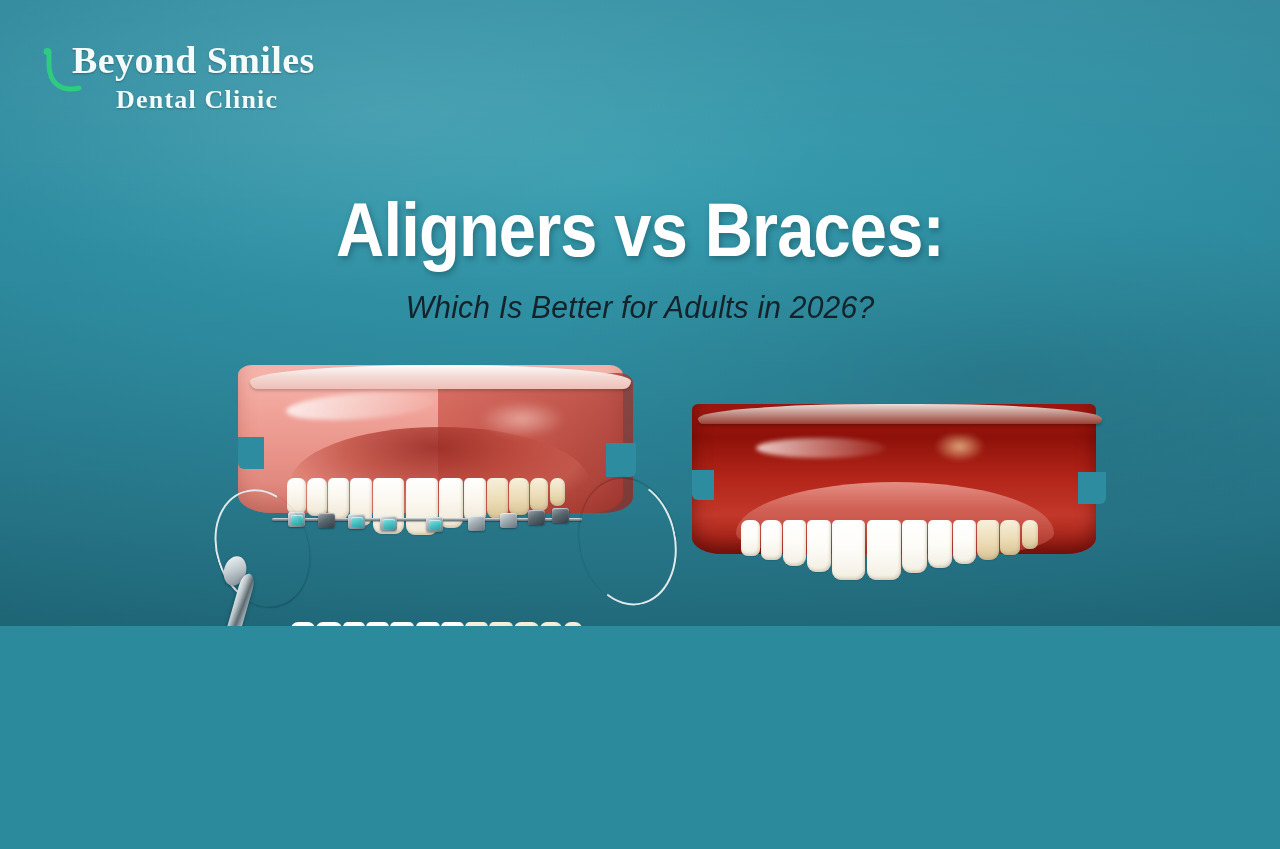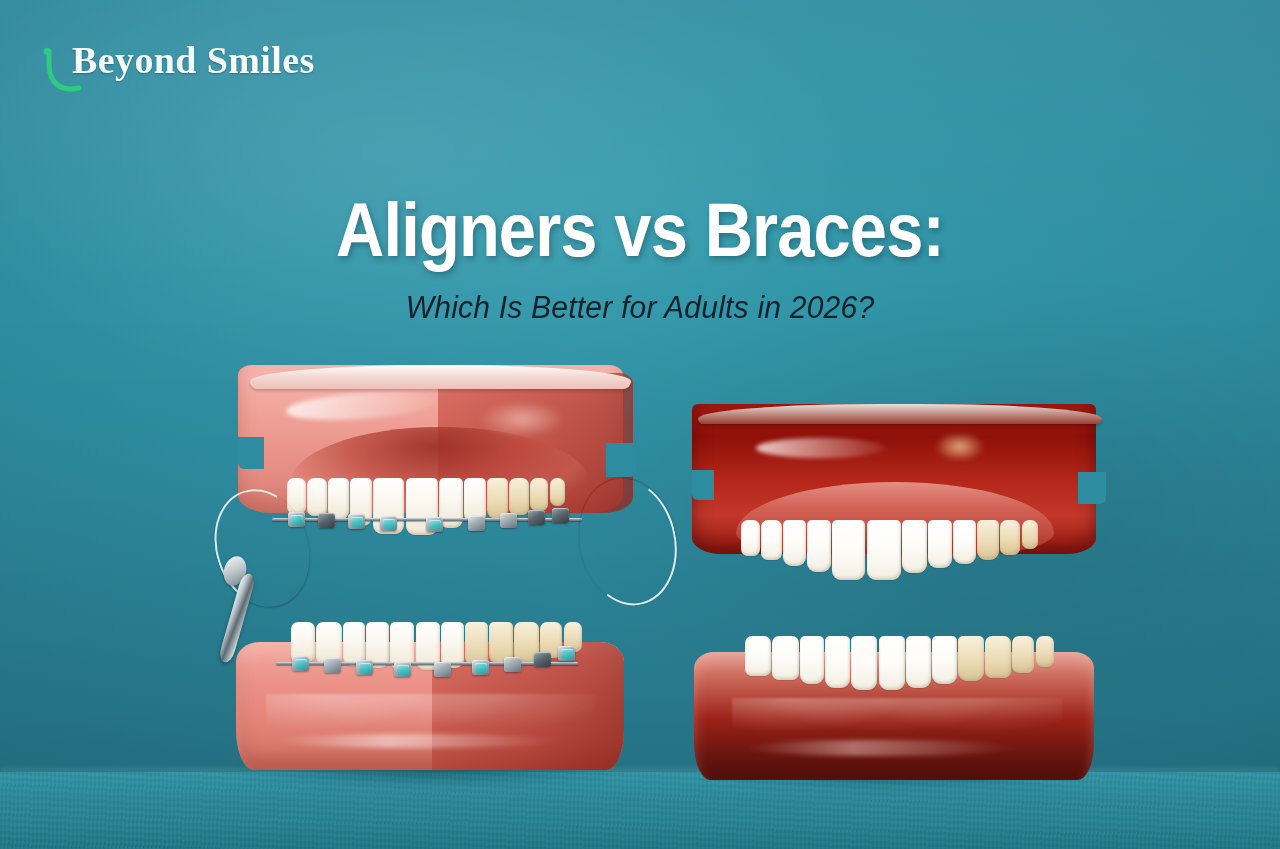--- a/index.html
+++ b/index.html
@@ -6,21 +6,21 @@
   html,body { width:1280px; height:849px; overflow:hidden; }
   body {
     font-family:"Liberation Sans", sans-serif;
     background:#2b8b9d;
     position:relative;
   }
 
   
   #banner {
     position:absolute; inset:0;
-    width:1280px; height:849px;
+    width:1280px; height:626px;
     overflow:hidden;
     background:
       radial-gradient(120% 80% at 48% 28%, #359cae 0%, #2e8ca0 42%, #27798c 78%, #1f6b7d 100%);
   }
   #backdrop-sheen {
     position:absolute; inset:0;
     background:
       radial-gradient(60% 46% at 30% 18%, rgba(255,255,255,.085) 0%, rgba(255,255,255,0) 62%),
       radial-gradient(52% 40% at 78% 60%, rgba(0,0,0,.10) 0%, rgba(0,0,0,0) 70%),
       linear-gradient(180deg, rgba(255,255,255,.05) 0%, rgba(0,0,0,0) 35%, rgba(0,0,0,.07) 100%);
@@ -304,20 +304,21 @@
   <div id="table-horizon"></div>
   <div id="table-surface"></div>
   <div id="table-grain"></div>
 
   <div id="logo">
     <svg id="logo-swoosh" viewBox="0 0 60 56">
       <path d="M12 6 C12 4 15 4 15 6 L15 18 C15 38 28 46 45 42" fill="none" stroke="#2ecc80" stroke-width="5" stroke-linecap="round"></path>
       <circle cx="13.5" cy="6" r="2.6" fill="#2ecc80"></circle>
     </svg>
     <div id="logo-name">Beyond Smiles</div>
+    <div id="logo-sub">Dental Clinic</div>
   </div>
 
   <div id="headline">Aligners vs Braces:</div>
   <div id="subhead">Which Is Better for Adults in 2026?</div>
 
   <div id="model-braces">
     <div class="shadow-left"></div>
 
     <div class="pk-upper">
       <div class="pk-upper-right"></div>

